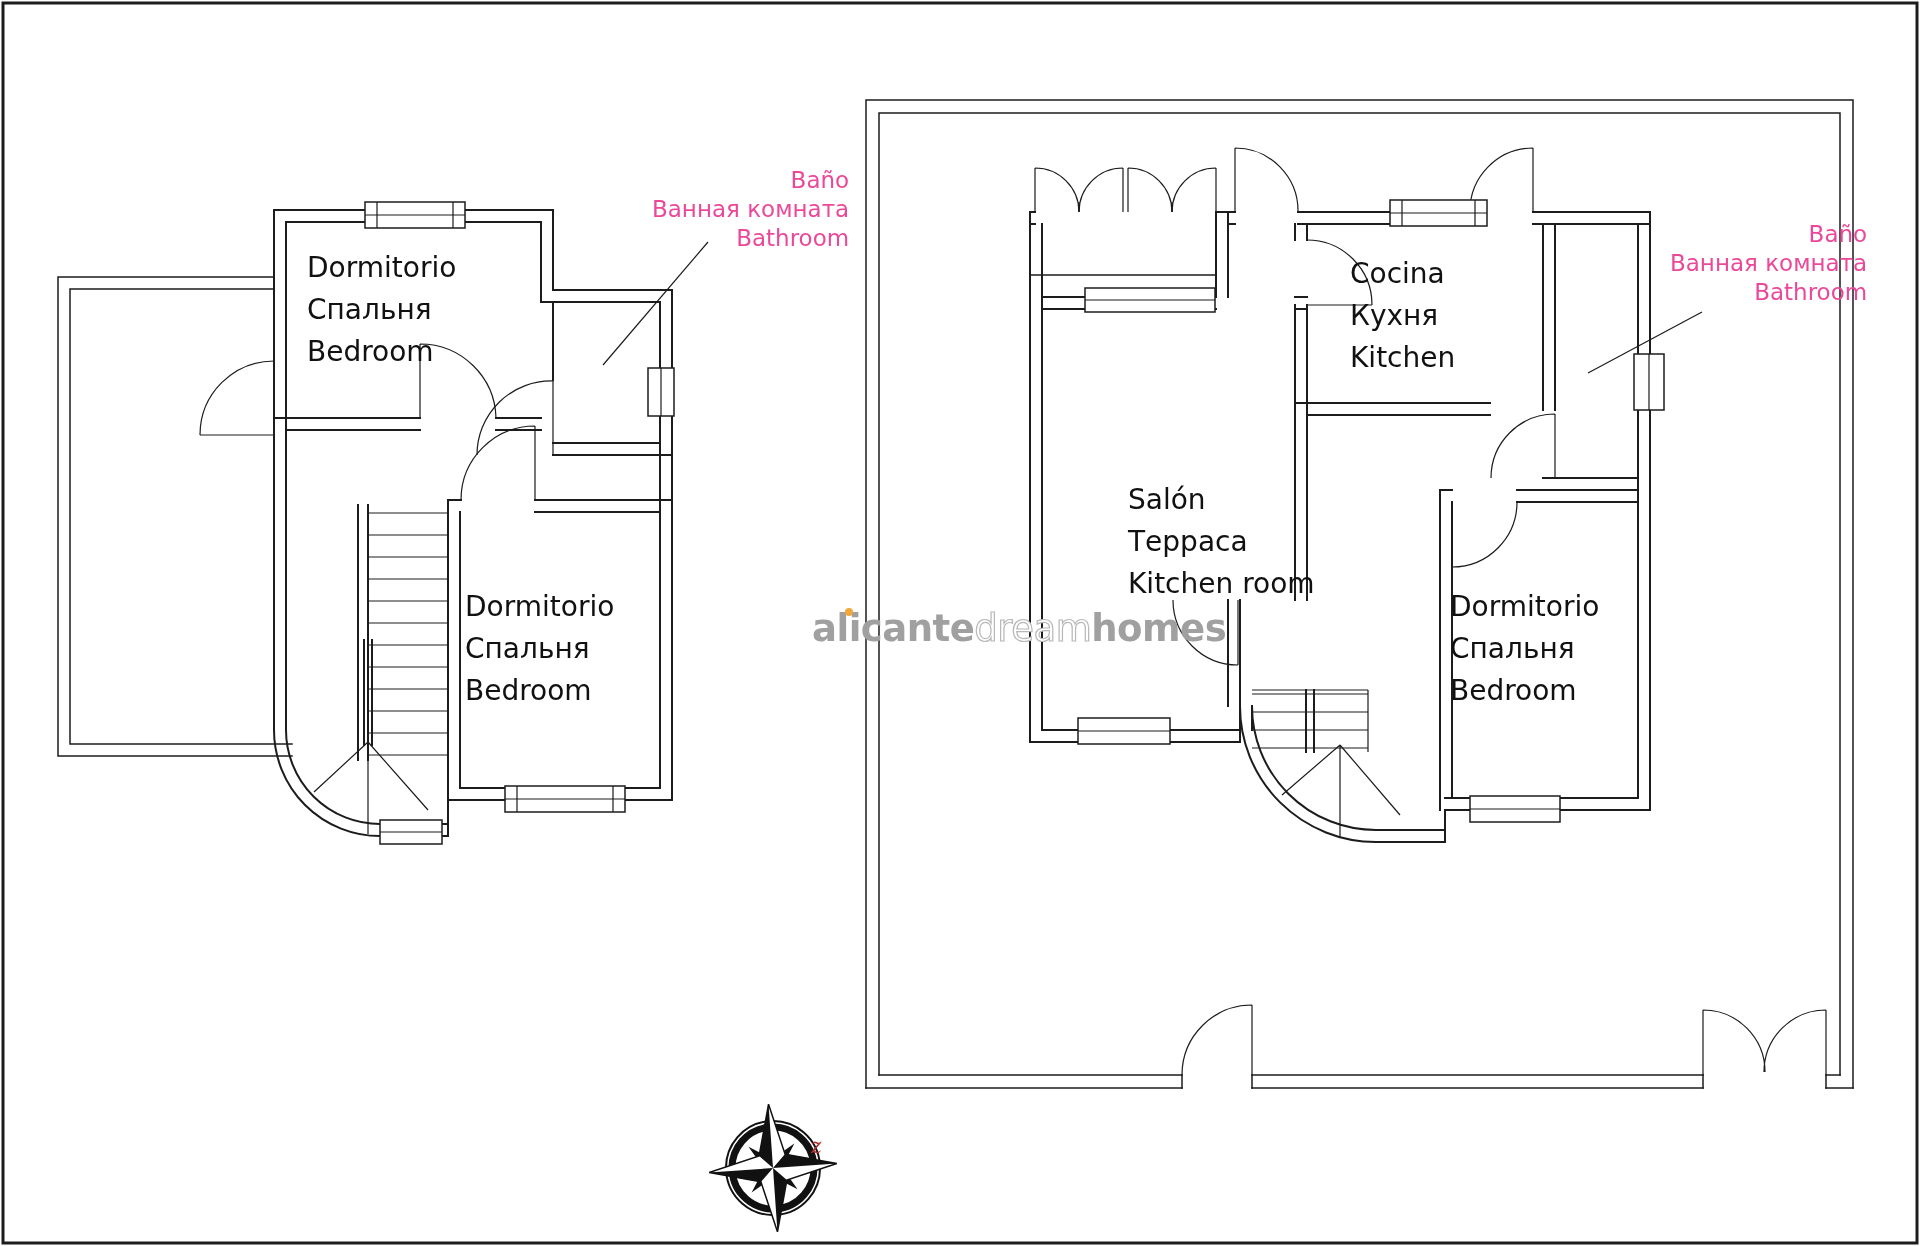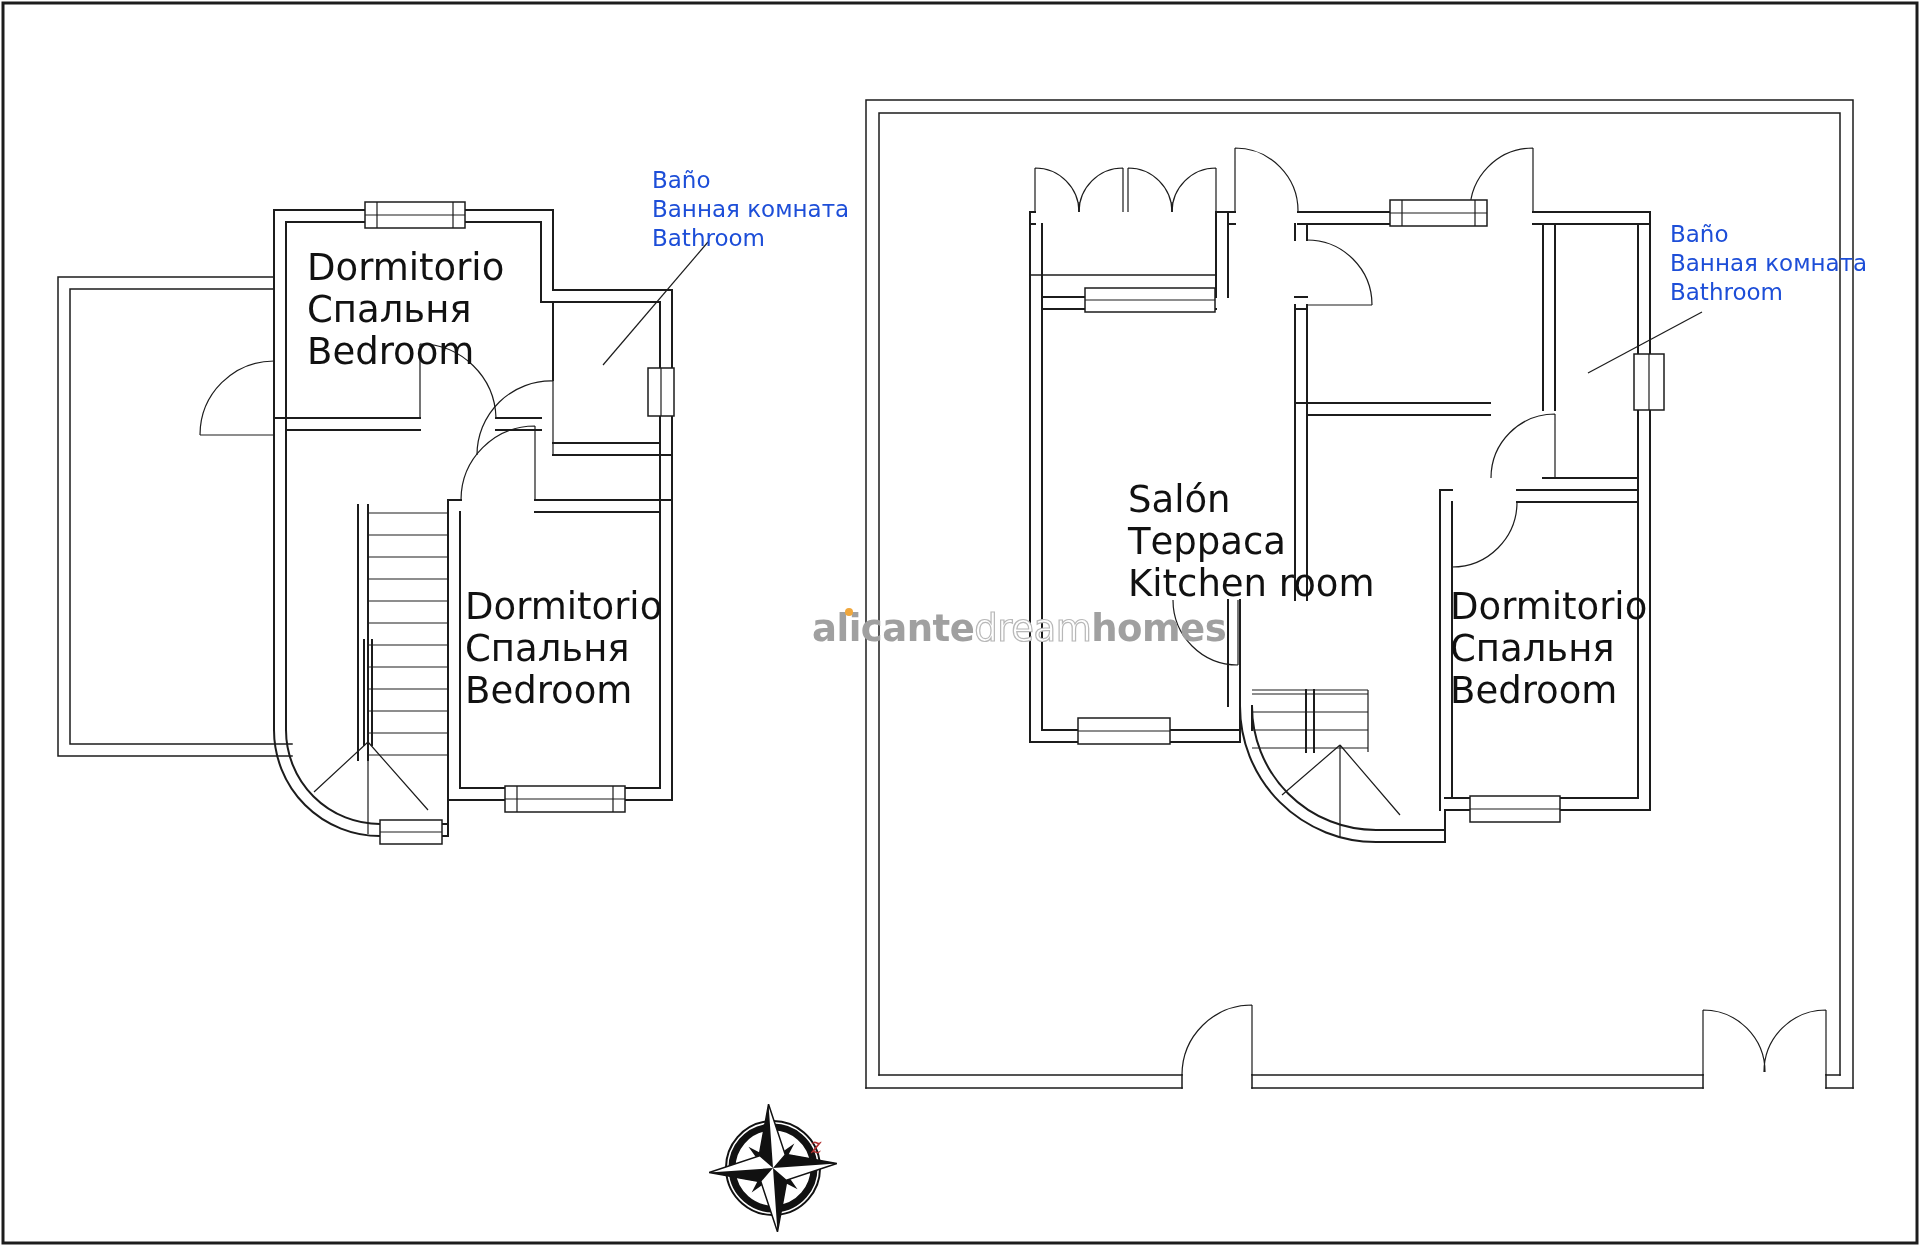--- a/index.html
+++ b/index.html
@@ -5,22 +5,22 @@
   html,body{margin:0;padding:0;background:#e8e8e8;}
   #canvas{
     position:relative;width:1920px;height:1246px;background:#ffffff;
     font-family:"DejaVu Sans","Liberation Sans",sans-serif;overflow:hidden;
   }
   #plan-svg{position:absolute;left:0;top:0;}
   .w2{stroke:#1c1c1c;stroke-width:2;fill:none;stroke-linecap:square;}
   .w15{stroke:#1c1c1c;stroke-width:1.5;fill:none;stroke-linecap:square;}
   .w12{stroke:#1c1c1c;stroke-width:1.2;fill:none;}
   .win{fill:#ffffff;stroke:#1c1c1c;stroke-width:1.5;}
-  .room-label{position:absolute;color:#111;font-size:37px;line-height:42px;white-space:nowrap;}
-  .small-label{position:absolute;color:#1d4ed8;font-size:23px;line-height:29px;white-space:nowrap;}
+  .room-label{position:absolute;color:#111;font-size:28px;line-height:42px;white-space:nowrap;}
+  .small-label{position:absolute;color:#ec4899;font-size:23px;line-height:29px;white-space:nowrap;text-align:right;}
   .room-label span,.small-label span{display:block;}
 </style>
 </head>
 <body>
 
 <div id="canvas">
 
   <svg id="plan-svg" width="1920" height="1246" viewBox="0 0 1920 1246">
 
     <rect x="3" y="3" width="1914" height="1240" fill="none" stroke="#1c1c1c" stroke-width="3"></rect>
@@ -233,20 +233,25 @@
     <span>Спальня</span>
     <span>Bedroom</span>
   </div>
 
   <div class="small-label" style="left:652px;top:166px">
     <span>Baño</span>
     <span>Ванная комната</span>
     <span>Bathroom</span>
   </div>
 
+  <div class="room-label" style="left:1350px;top:253px">
+    <span>Cocina</span>
+    <span>Кухня</span>
+    <span>Kitchen</span>
+  </div>
 
   <div class="room-label" style="left:1128px;top:479px">
     <span>Salón</span>
     <span>Терраса</span>
     <span>Kitchen room</span>
   </div>
 
   <div class="room-label" style="left:1450px;top:586px">
     <span>Dormitorio</span>
     <span>Спальня</span>

